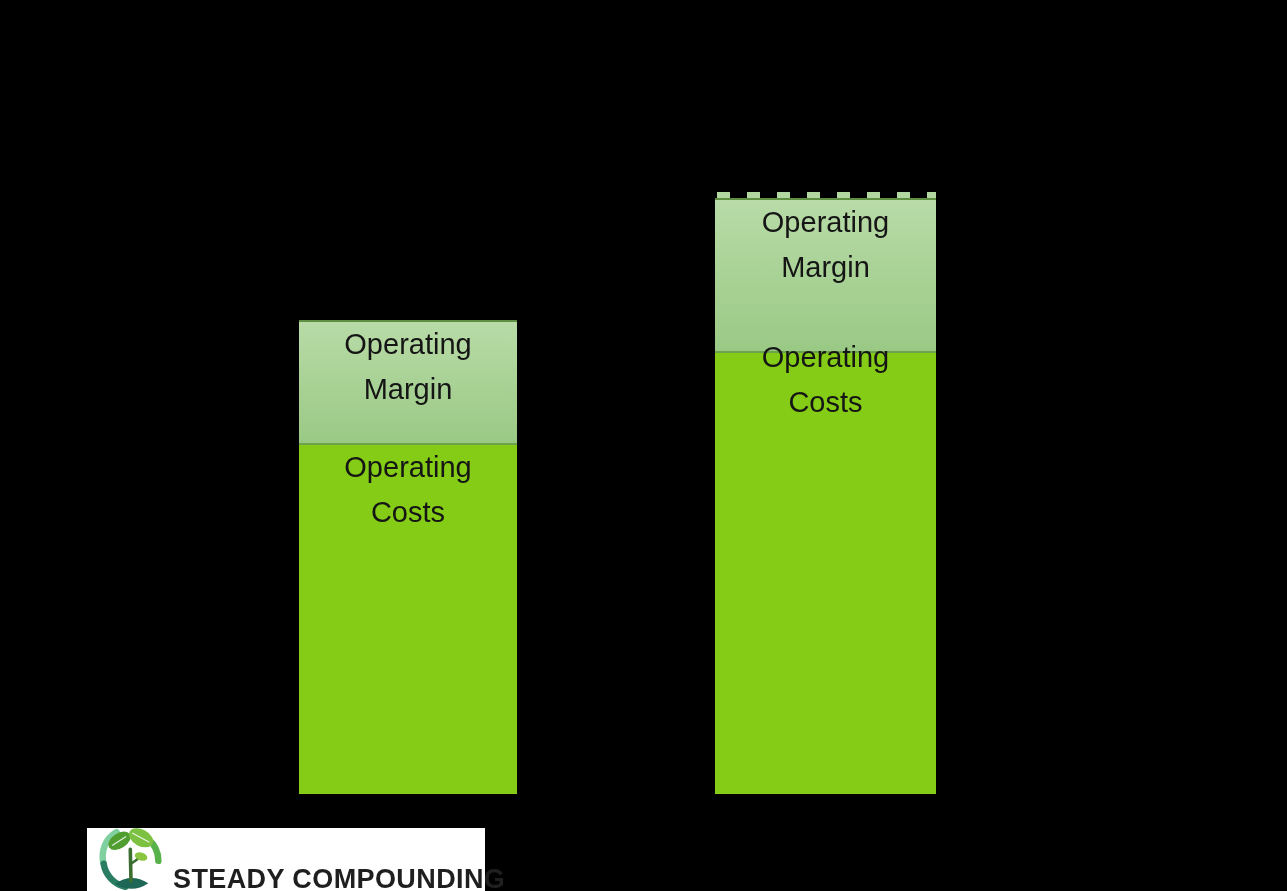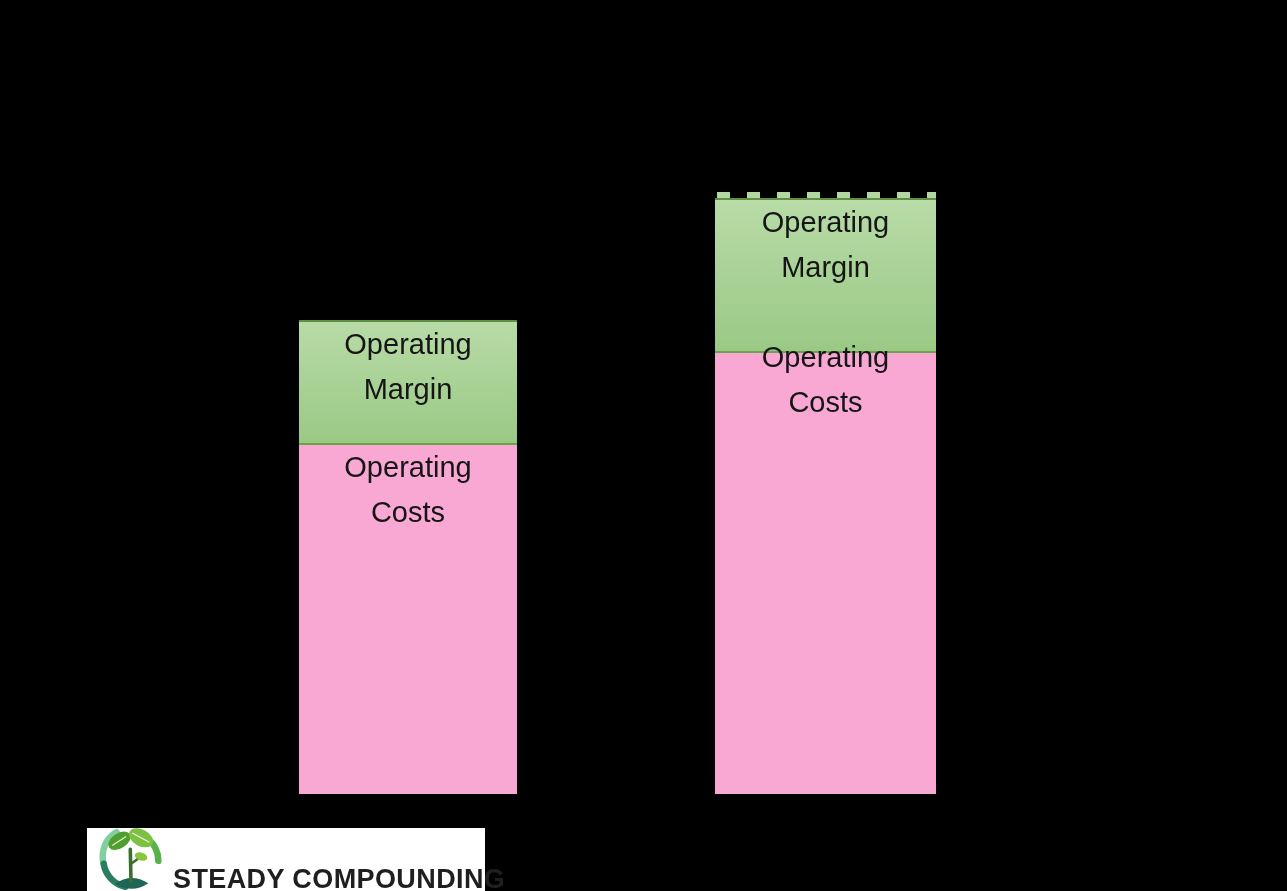--- a/index.html
+++ b/index.html
@@ -34,21 +34,21 @@
   }
   .seg-margin {
     background: linear-gradient(#b8dba7, #9ac985);
     border-top: 2px solid #5f8f43;
     border-bottom: 2px solid #6ba24b;
   }
   .bar-left  .seg-margin { height: 125px; }
   .bar-left  .seg-costs  { height: 349px; }
   .bar-right .seg-margin { height: 155px; }
   .bar-right .seg-costs  { height: 441px; }
-  .seg-costs { background: #f9a8d4; }
+  .seg-costs { background: #84cc16; }
 
   .seg-label {
     font-size: 29px;
     line-height: 45px;
     color: #151515;
     width: 170px;           
   }
   .bar-right .seg-costs .seg-label { transform: translateY(-18px); }
 
   

